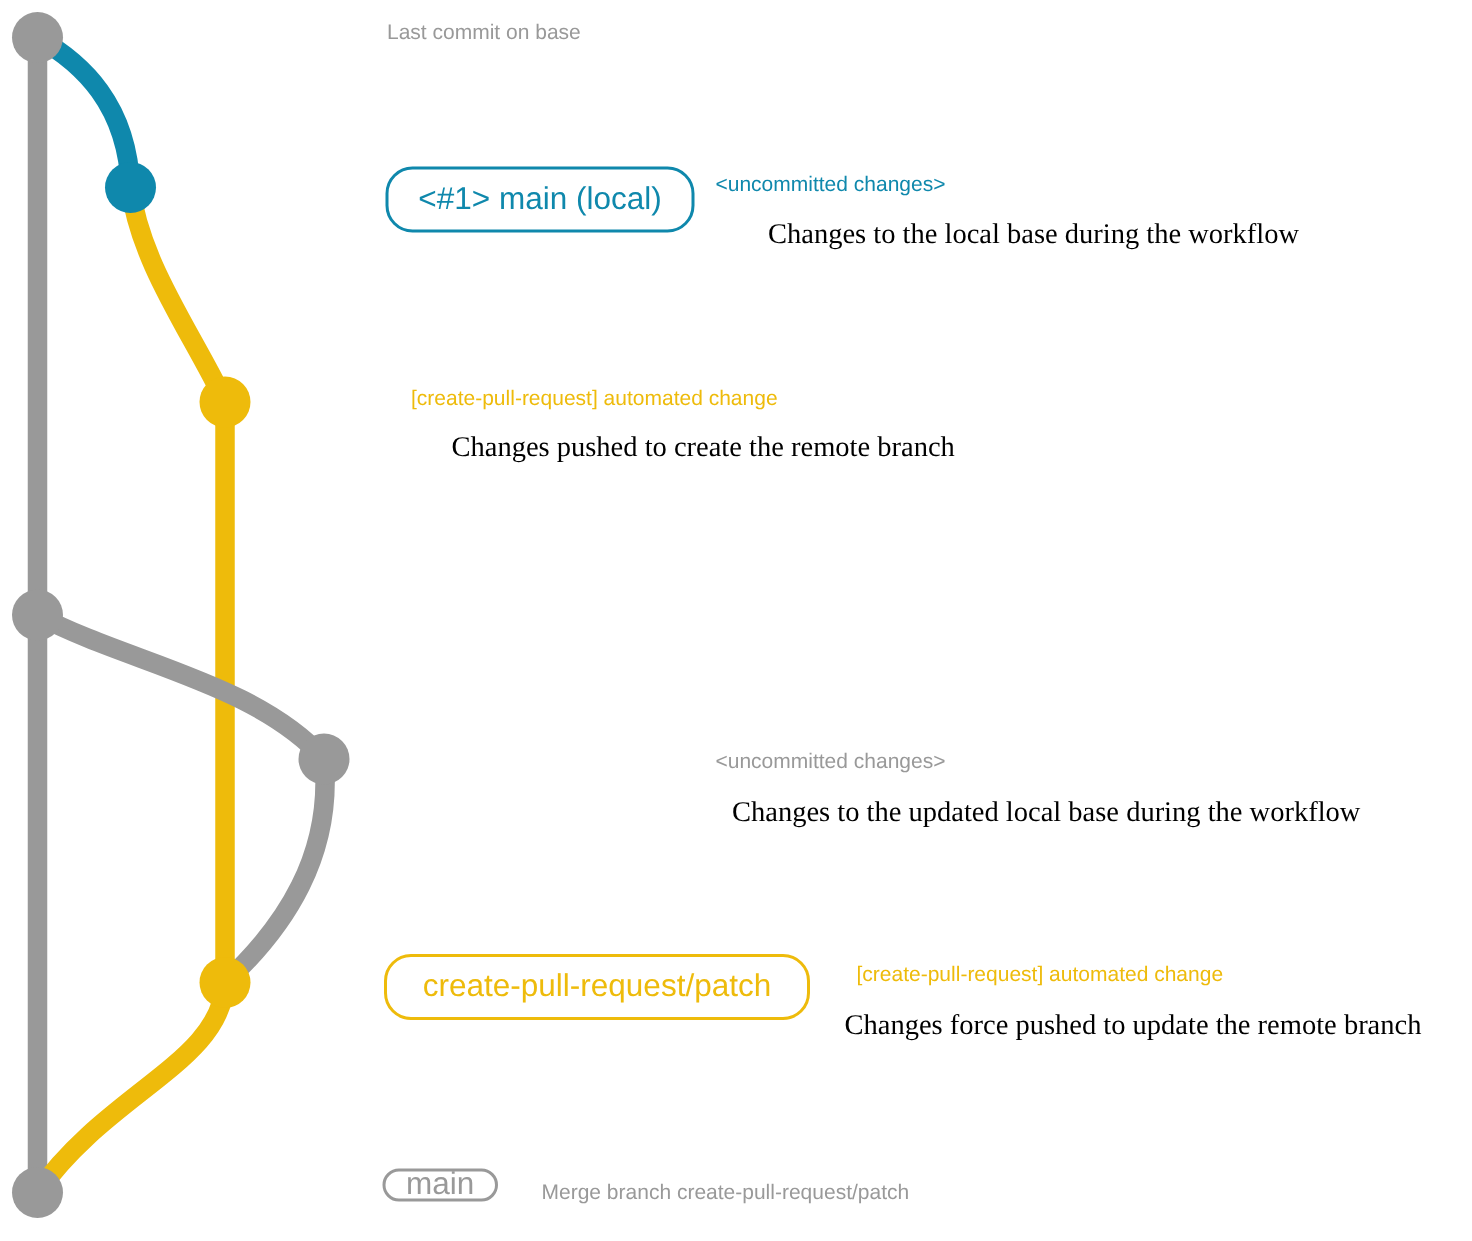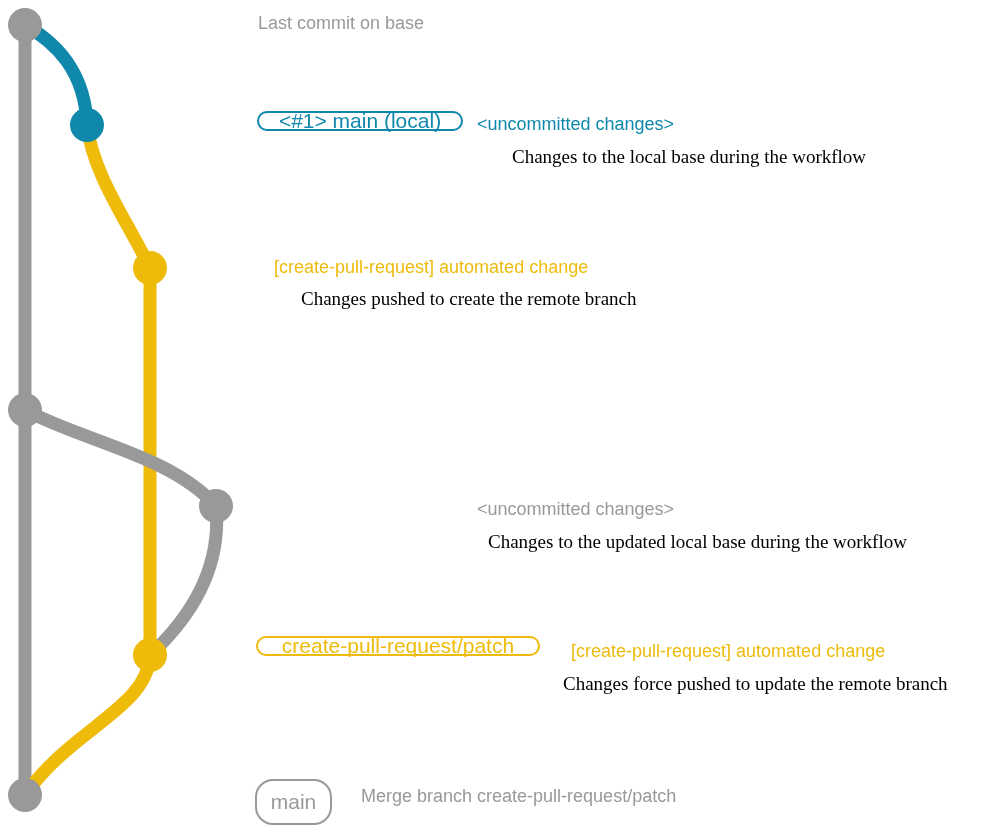--- a/index.html
+++ b/index.html
@@ -17,21 +17,21 @@
   .edge-gray   { stroke: var(--gray); }
   .edge-blue   { stroke: var(--blue); }
   .edge-yellow { stroke: var(--yellow); }
   .node-gray   { fill: var(--gray); }
   .node-blue   { fill: var(--blue); }
   .node-yellow { fill: var(--yellow); }
 
   .label {
     position: absolute;
     white-space: nowrap;
-    font-size: 18px;
+    font-size: 14px;
     line-height: 1.15;
   }
   .c-gray   { color: var(--gray); }
   .c-blue   { color: var(--blue); }
   .c-yellow { color: var(--yellow); margin-left: 16px; }
 
   .desc {
     position: absolute;
     white-space: nowrap;
     font-family: "Liberation Serif", serif;
@@ -39,21 +39,21 @@
     color: var(--text_black, #000);
     line-height: 1.1;
   }
 
   .badge {
     position: absolute;
     box-sizing: border-box;
     display: flex;
     align-items: center;
     justify-content: center;
-    height: 20px;
+    height: 44px;
     border-radius: 18px;
     border: 2.5px solid;
     font-size: 21px;
     white-space: nowrap;
     background: transparent;
   }
   .badge-blue   { border-color: var(--blue);   color: var(--blue); }
   .badge-gray   { border-color: var(--gray);   color: var(--gray); border-width: 2px; }
   .badge-yellow { border-color: var(--yellow); color: var(--yellow); }
 </style>
@@ -94,16 +94,16 @@
   <div class="desc" style="left:262px; top:289px;margin-left:39px;">Changes pushed to create the remote branch</div>
 
 
   <div class="label c-gray" style="left:477px; top:499px;">&lt;uncommitted changes&gt;</div>
   <div class="desc" style="left:488px; top:532px;">Changes to the updated local base during the workflow</div>
 
   <div class="badge badge-yellow" style="left:256px; top:636px; width:284px;">create-pull-request/patch</div>
   <div class="label c-yellow" style="left:555px; top:641px;">[create-pull-request] automated change</div>
   <div class="desc" style="left:563px; top:674px;">Changes force pushed to update the remote branch</div>
 
-  <div class="badge badge-gray" style="left:255px; top:779px; width:77px; height:46px;">main</div>
+  <div class="badge badge-gray" style="left:255px; top:779px; width:77px; height:22px;">main</div>
   <div class="label c-gray" style="left:345px; top:786px;margin-left:16px;">Merge branch create-pull-request/patch</div>
 
 </div>
 
 </body></html>

